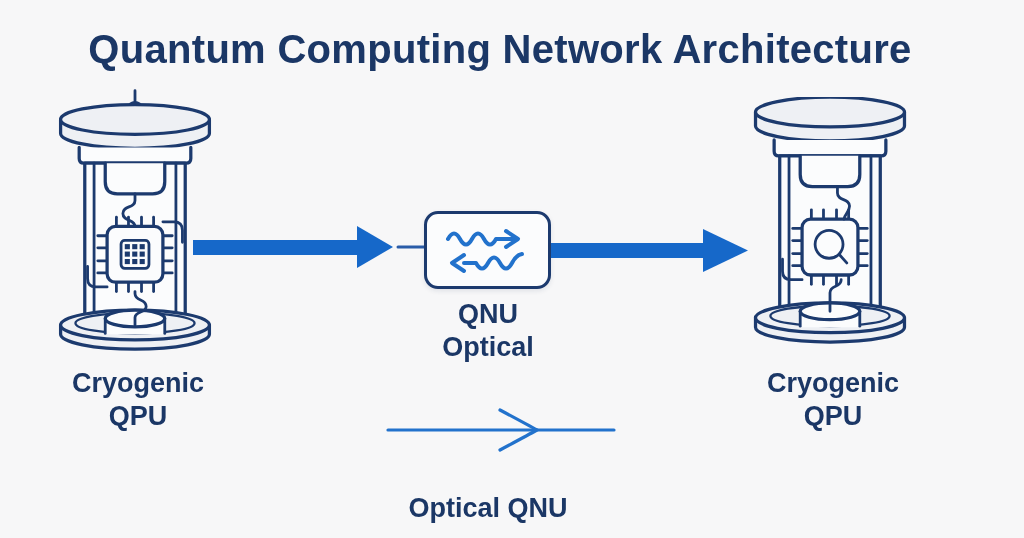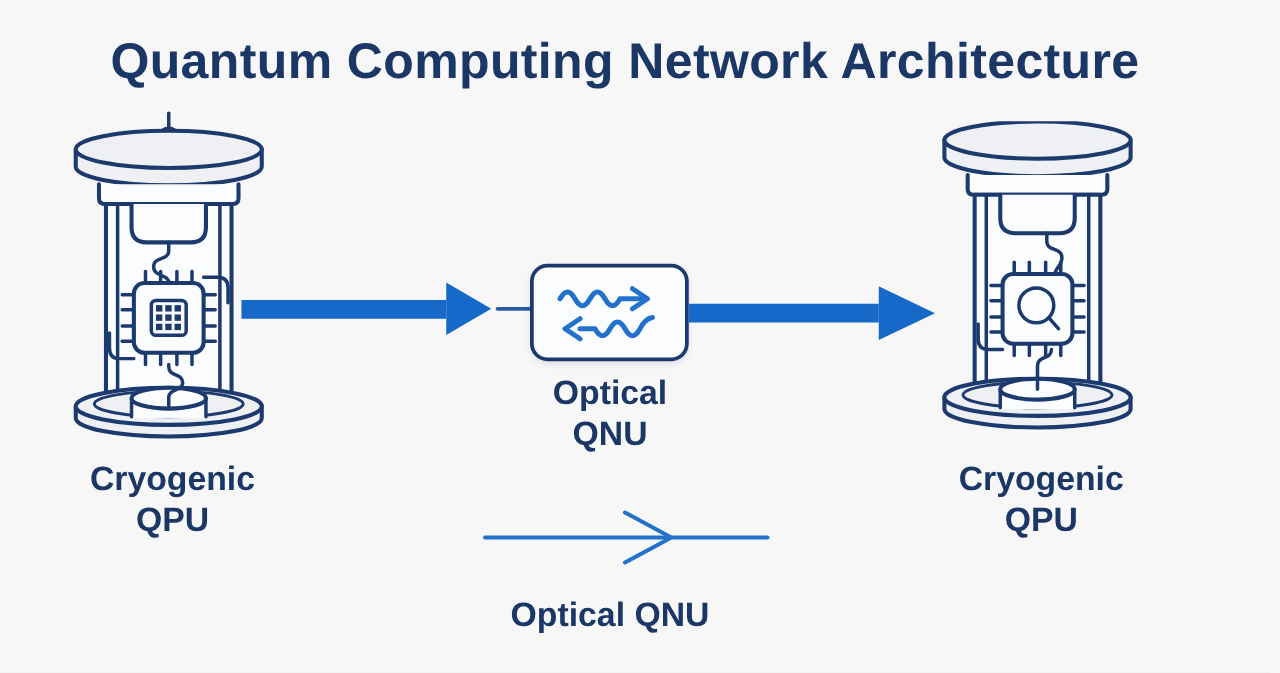--- a/index.html
+++ b/index.html
@@ -10,21 +10,21 @@
   *{margin:0;padding:0;box-sizing:border-box;}
   body{background:#dfe1e4;font-family:"Liberation Sans",sans-serif;}
   .canvas{position:relative;width:1024px;height:538px;background:var(--background);overflow:hidden;}
   .title{position:absolute;left:0;top:27px;width:1000px;text-align:center;
          font-size:40px;font-weight:800;letter-spacing:.3px;color:var(--text-navy);}
   .node-label{position:absolute;text-align:center;color:var(--text-navy);
               font-size:27px;font-weight:700;line-height:1.22;}
   .lbl-left{left:28px;top:367px;width:220px;}
   .lbl-right{left:723px;top:367px;width:220px;}
   .lbl-qnu{left:398px;top:298px;width:180px;}
-  .lbl-legend{left:338px;top:476px;width:300px;}
+  .lbl-legend{left:338px;top:492px;width:300px;}
   .qnu-box{position:absolute;left:424px;top:211px;width:127px;height:78px;
            background:var(--box-fill);border:3.5px solid var(--navy);border-radius:14px;
            box-shadow:0 2px 5px rgba(20,40,80,.10);display:flex;align-items:center;justify-content:center;}
   svg{display:block;}
   .abs{position:absolute;}
   
   .fl{fill:var(--shape-fill);stroke:var(--navy);stroke-width:3.5;}
   .fw{fill:var(--box-fill);stroke:var(--navy);stroke-width:3.5;}
   .st2{fill:none;stroke:var(--navy);stroke-width:3;}
   .sn{fill:none;stroke:var(--navy);stroke-width:2.5;}
@@ -121,22 +121,22 @@
   <div class="qnu-box">
     <svg width="100" height="62" viewBox="0 0 100 62">
       <path class="wave" d="M10,20 q6,-11 12,0 q6,11 12,0 q6,-11 12,0 q6,11 12,0 L76,20"></path>
       <path class="wave" d="M68,12 L80,20 L68,28"></path>
       <path class="wave" d="M26,44 L38,44 q6,11 12,0 q6,-11 12,0 q6,11 12,0 q4,-8 10,-9"></path>
       <path class="wave" d="M26,36 L14,44 L26,52"></path>
     </svg>
   </div>
 
   <div class="node-label lbl-qnu">
+    <div>QNU</div>
     <div>Optical</div>
-    <div>QNU</div>
   </div>
 
   <svg class="abs" style="left:551px;top:229px;" width="197" height="43" viewBox="0 0 197 43">
     <rect class="afill" x="0" y="14" width="152" height="15"></rect>
     <polygon class="afill" points="152,0 197,21.5 152,43"></polygon>
   </svg>
 
   <svg class="abs" style="left:749px;top:97px;" width="162" height="248" viewBox="0 20 174 266">
     <g>
       <path class="fl" d="M7,36 v15 a80,16 0 0 0 160,0 v-15"></path>

